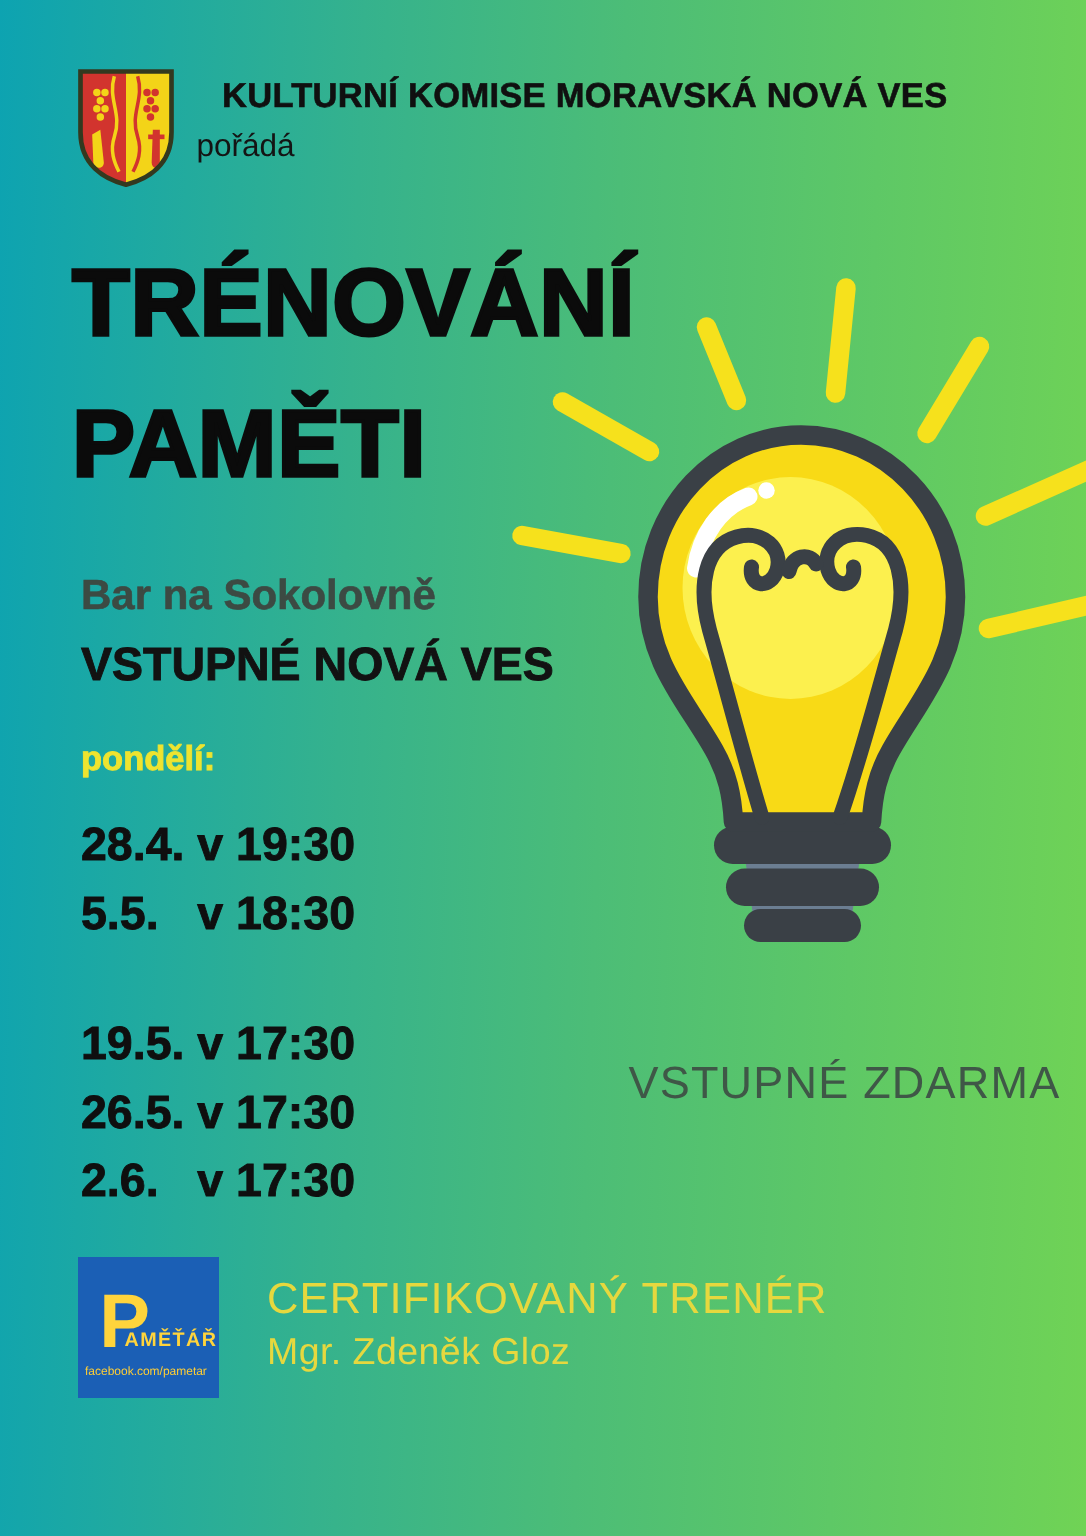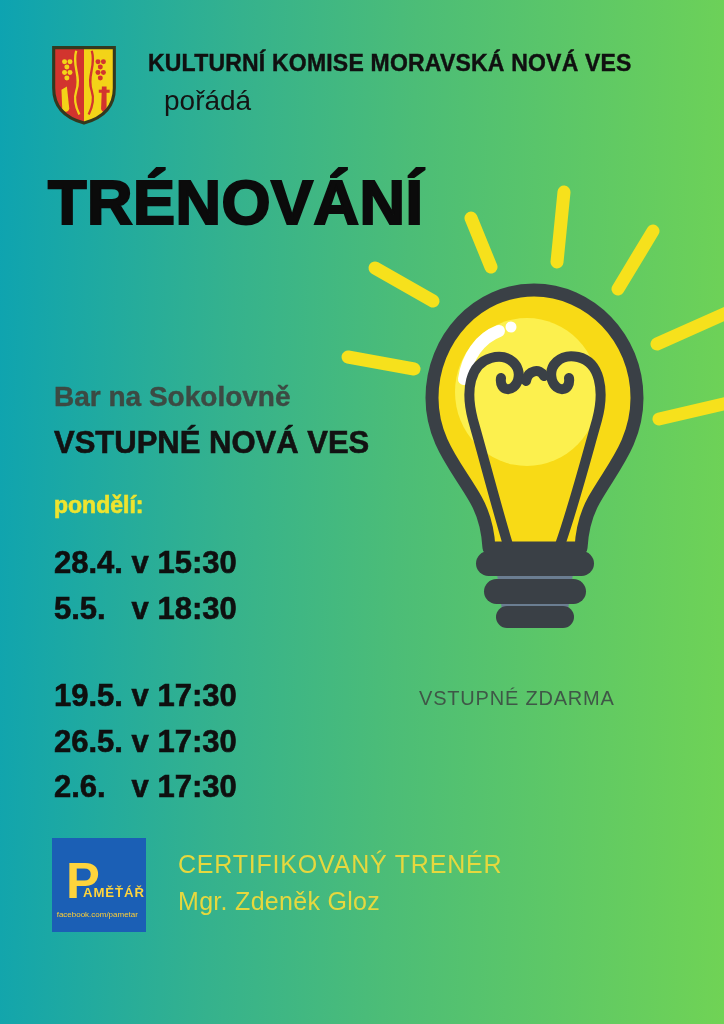--- a/index.html
+++ b/index.html
@@ -14,22 +14,22 @@
 
   
   .emblem{left:49px;top:44px;width:70px;height:82px;}
   .org-name{
     left:148px;top:52px;
     font-size:23px;font-weight:700;color:#101010;
     -webkit-text-stroke:0.4px #101010;
     letter-spacing:0.2px;line-height:1;
   }
   .org-sub{
-    left:164px;top:87px;
-    font-size:28px;font-weight:400;color:#141414;line-height:1;
+    left:131px;top:87px;
+    font-size:21px;font-weight:400;color:#141414;line-height:1;
   }
 
   
   .title{
     left:48px;top:155px;
     font-size:63px;font-weight:700;color:#0b0b0b;
     -webkit-text-stroke:2.2px #0b0b0b;
     line-height:94px;letter-spacing:0.5px;
   }
 
@@ -56,33 +56,33 @@
     font-size:31px;font-weight:700;color:#0f0f0f;
     -webkit-text-stroke:0.6px #0f0f0f;
     line-height:45.5px;
   }
   .dates .date-line{white-space:pre;}
   .dates-1{top:540px;}
   .dates-2{top:673px;}
 
   
   .admission{
-    left:419px;top:688px;
-    font-size:20px;font-weight:400;color:#3f5747;
+    left:419px;top:708px;
+    font-size:30px;font-weight:400;color:#3f5747;
     letter-spacing:0.8px;line-height:1;
   }
 
   
   .bulb-layer{left:0;top:0;width:724px;height:1024px;pointer-events:none;}
 
   
   .logo-box{left:52px;top:838px;width:94px;height:94px;}
   .trainer-title{
     left:178px;top:852px;
-    font-size:25px;font-weight:400;color:#e6d83e;
+    font-size:29px;font-weight:400;color:#e6d83e;
     letter-spacing:0.8px;line-height:1;
   }
   .trainer-name{
     left:178px;top:889px;
     font-size:25px;font-weight:400;color:#e6d83e;
     letter-spacing:0.3px;line-height:1;
   }
 </style>
 </head>
 <body>
@@ -125,20 +125,21 @@
       </g>
       <path d="M6 4 H84 V56 C84 84 64 96 45 101 C26 96 6 84 6 56 Z" fill="none" stroke="#33391f" stroke-width="4"></path>
     </svg>
   </span>
 
   <div class="abs org-name">KULTURNÍ KOMISE MORAVSKÁ NOVÁ VES</div>
   <div class="abs org-sub">pořádá</div>
 
   <div class="abs title">
     <div>TRÉNOVÁNÍ</div>
+    <div>PAMĚTI</div>
   </div>
 
   <svg class="abs bulb-layer" viewBox="0 0 724 1024">
 
     <g stroke="#f6e11c" stroke-width="13" stroke-linecap="round">
       <line x1="375" y1="268" x2="433" y2="301"></line>
       <line x1="471" y1="218" x2="491" y2="267"></line>
       <line x1="564" y1="192" x2="557" y2="262"></line>
       <line x1="653" y1="231" x2="618" y2="289"></line>
       <line x1="742" y1="306" x2="657" y2="344"></line>
@@ -166,21 +167,21 @@
       <path d="M560 545 C574 505 587 455 597 420 C605 390 600 362 578 357 C560 353 548 366 552 380 C556 393 571 392 569 378"></path>
       <path d="M526 381 C528 370 540 368 544 376"></path>
     </g>
   </svg>
 
   <div class="abs venue-place">Bar na Sokolovně</div>
   <div class="abs venue-town">VSTUPNÉ NOVÁ VES</div>
 
   <div class="abs day-label">pondělí:</div>
   <div class="abs dates dates-1">
-    <div class="date-line">28.4. v 15:30</div>
+    <div class="date-line">28.4. v 19:30</div>
     <div class="date-line">5.5.   v 18:30</div>
   </div>
   <div class="abs dates dates-2">
     <div class="date-line">19.5. v 17:30</div>
     <div class="date-line">26.5. v 17:30</div>
     <div class="date-line">2.6.   v 17:30</div>
   </div>
 
   <div class="abs admission">VSTUPNÉ ZDARMA</div>
 

